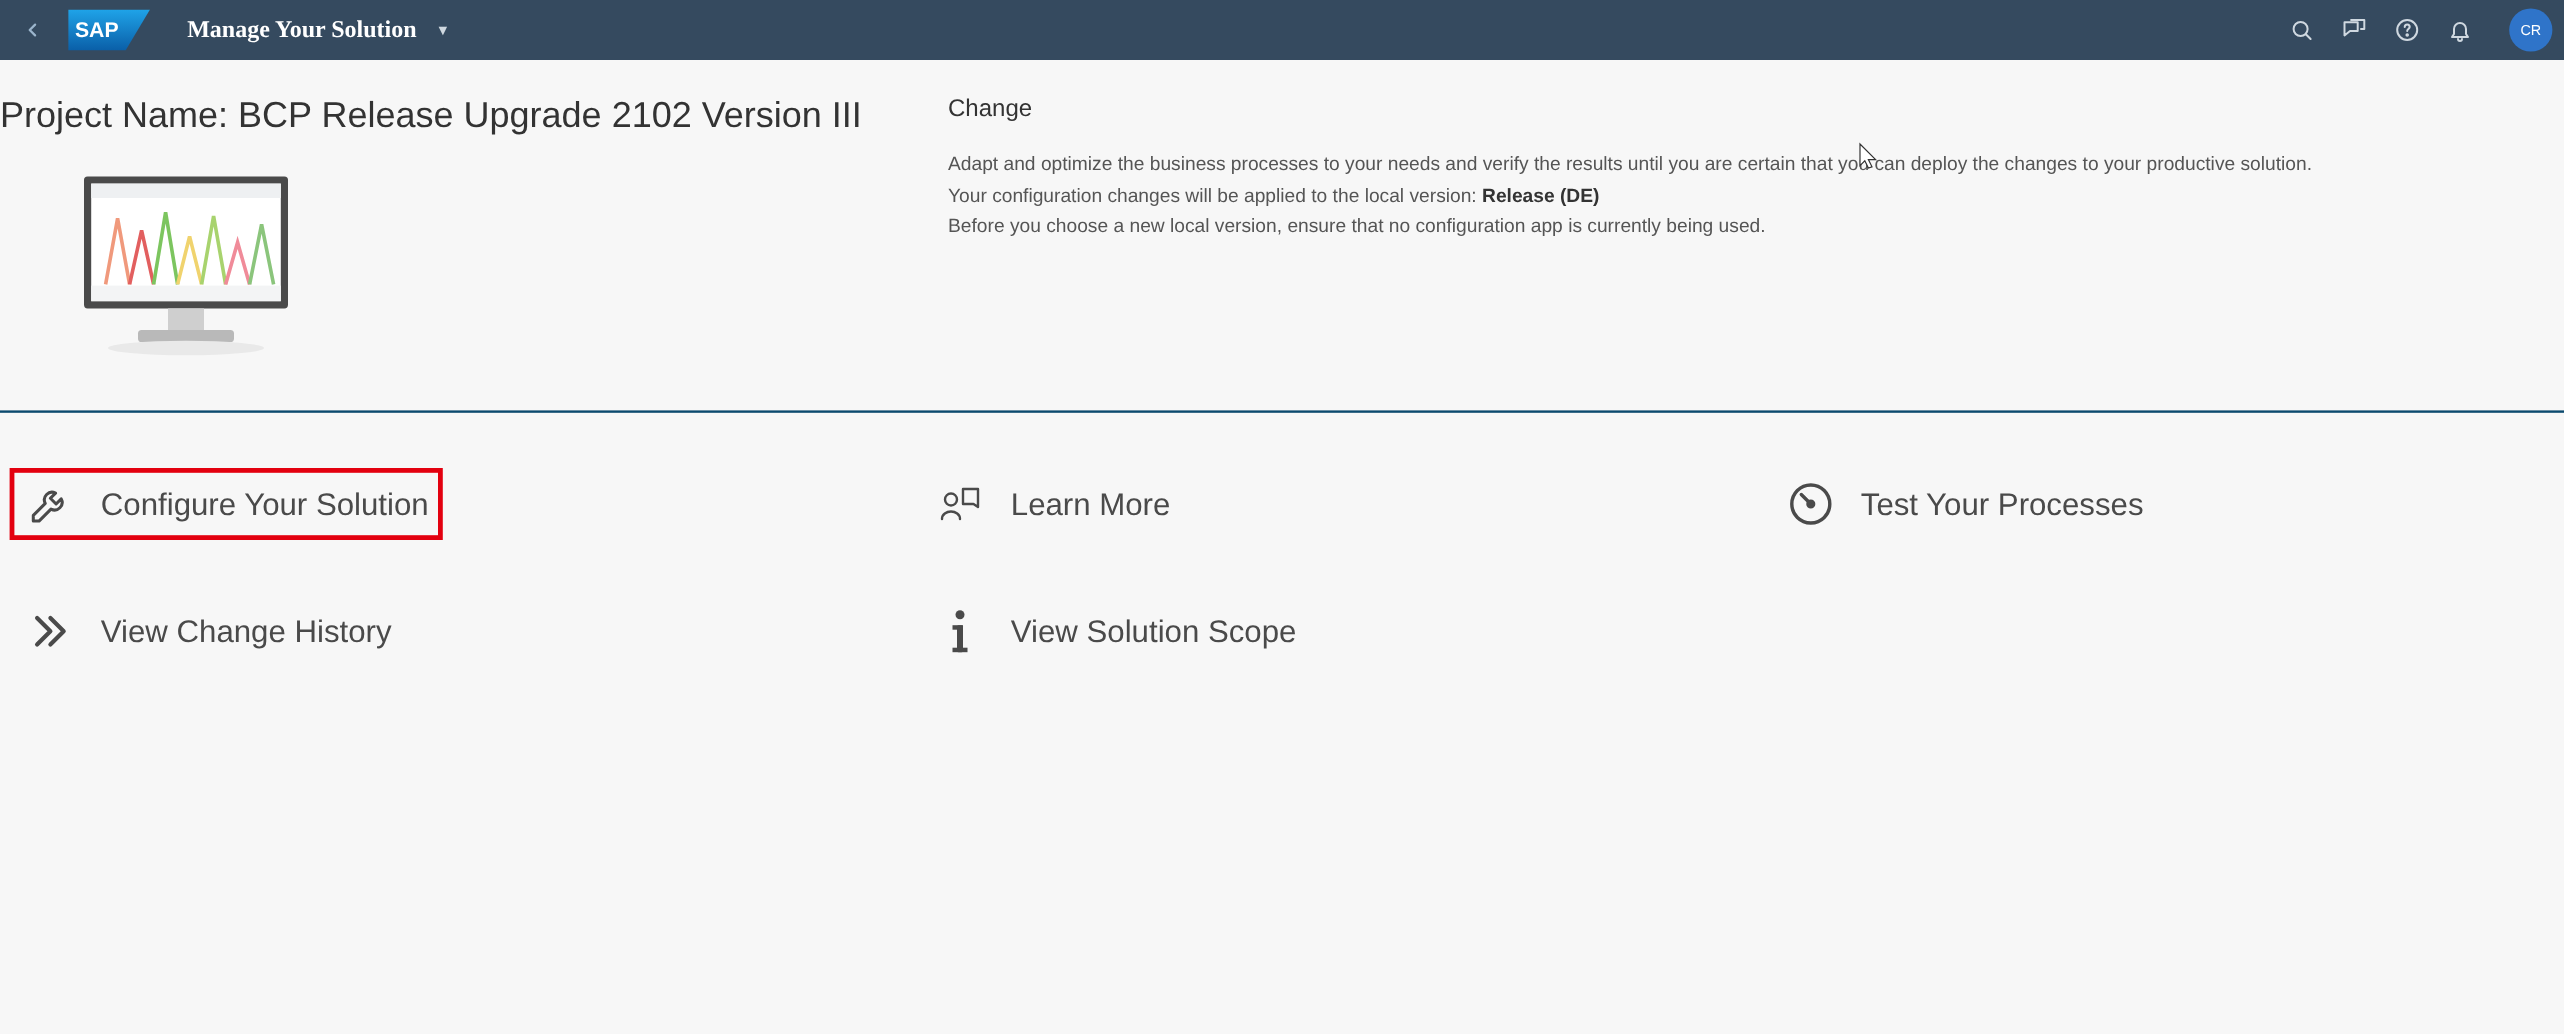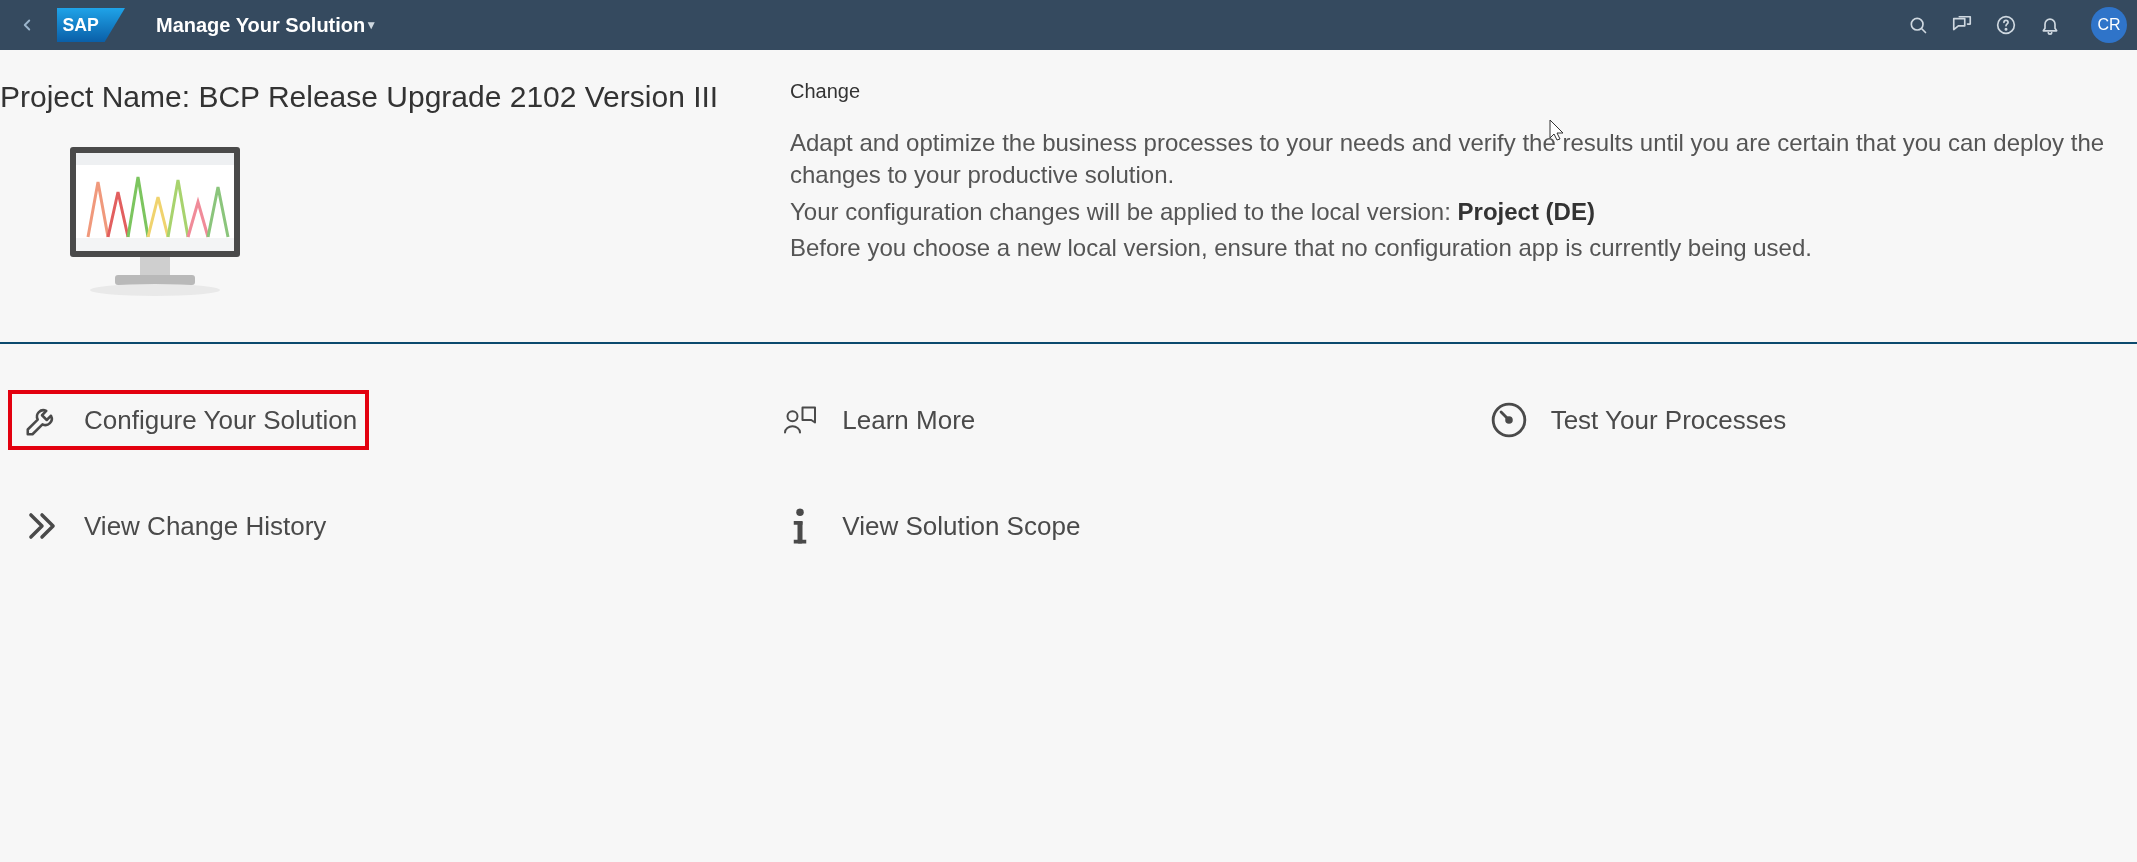--- a/index.html
+++ b/index.html
@@ -25,32 +25,33 @@
       color:#9bb5cc; cursor:pointer;
     }
     .sap-logo {
       display:flex; align-items:center;
     }
     .app-title {
       font-size: 20px;
       font-weight: 600;
       color: #fff;
       margin-left: 18px;
-      display:flex; align-items:center; gap:0;
+      display:flex; align-items:center; gap:16px;
       cursor:pointer;
+      font-family:Liberation Serif, serif;
     }
     .app-title .caret { font-size:12px; color:#cfd8e0;}
     .shell-spacer { flex:1; }
     .shell-icons { display:flex; align-items:center; gap:22px; color:#cfd8e0; }
     .shell-icon { width:22px; height:22px; display:flex; align-items:center; justify-content:center; cursor:pointer;}
     .avatar {
       width:36px; height:36px; border-radius:50%;
       background:#2f74c9; color:#fff;
       display:flex; align-items:center; justify-content:center;
-      font-size:16px; font-weight:500;
+      font-size:12px; font-weight:500;
       margin-left:8px; cursor:pointer;
     }
     
     .content-top {
       display:flex;
       padding: 30px 0 40px 0;
       border-bottom: 2px solid #0c4a6e;
       background:#f7f7f7;
     }
     .col-left { flex: 0 0 790px; padding-left:0px;}
@@ -64,21 +65,21 @@
     .monitor-illustration {
       margin-left: 60px;
     }
     .change-heading {
       font-size: 20px;
       color:#333;
       font-weight:400;
       margin-bottom: 24px;
     }
     .desc-line {
-      font-size: 24px;
+      font-size: 16px;
       color:#555;
       line-height:1.35;
       margin-bottom:4px;
     }
     .bold { font-weight:700; color:#333;}
     
     .tiles {
       display:grid;
       grid-template-columns: 1fr 1fr 1fr;
       column-gap: 0;
@@ -190,21 +191,21 @@
         <rect x="80" y="115" width="30" height="18" fill="#cfcfcf"></rect>
         <rect x="55" y="133" width="80" height="10" rx="3" fill="#b9b9b9"></rect>
         <ellipse cx="95" cy="148" rx="65" ry="6" fill="#e9e9e9"></ellipse>
       </svg>
     </div>
   </div>
   <div class="col-right">
     <h2 class="change-heading">Change</h2>
     <p class="desc-line">Adapt and optimize the business processes to your needs and verify the results until you are certain that you can deploy the changes to your productive solution.</p>
     <p class="desc-line">
-      <span>Your configuration changes will be applied to the local version:  </span><span class="bold">Project (DE)</span>
+      <span>Your configuration changes will be applied to the local version:  </span><span class="bold">Release (DE)</span>
     </p>
     <p class="desc-line">Before you choose a new local version, ensure that no configuration app is currently being used.</p>
   </div>
 </div>
 
 <div class="tiles">
 
   <div>
     <div class="tile highlighted">
       <div class="tile-icon">

